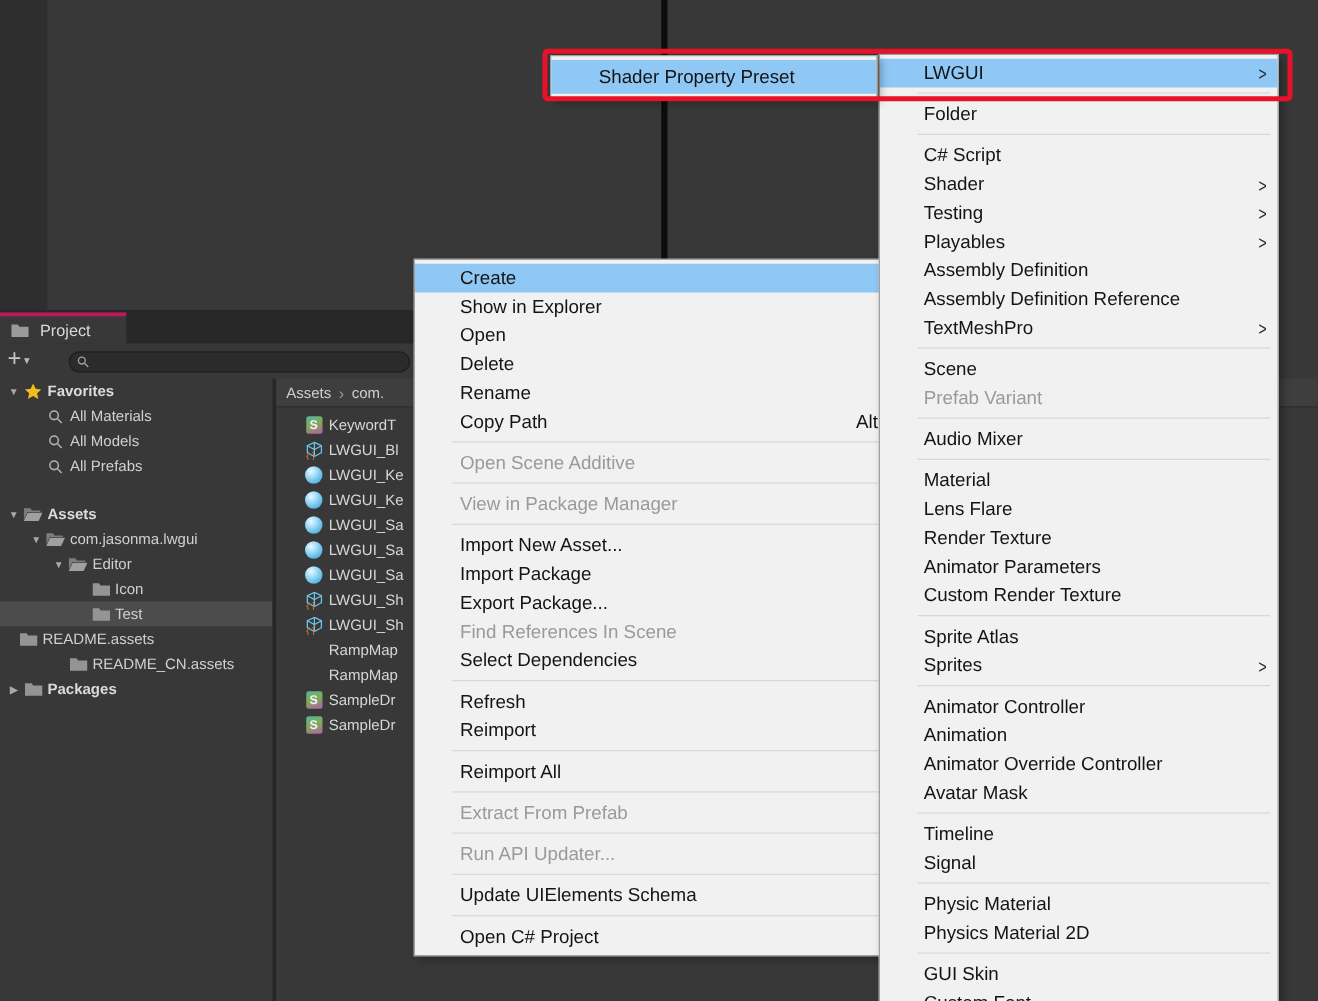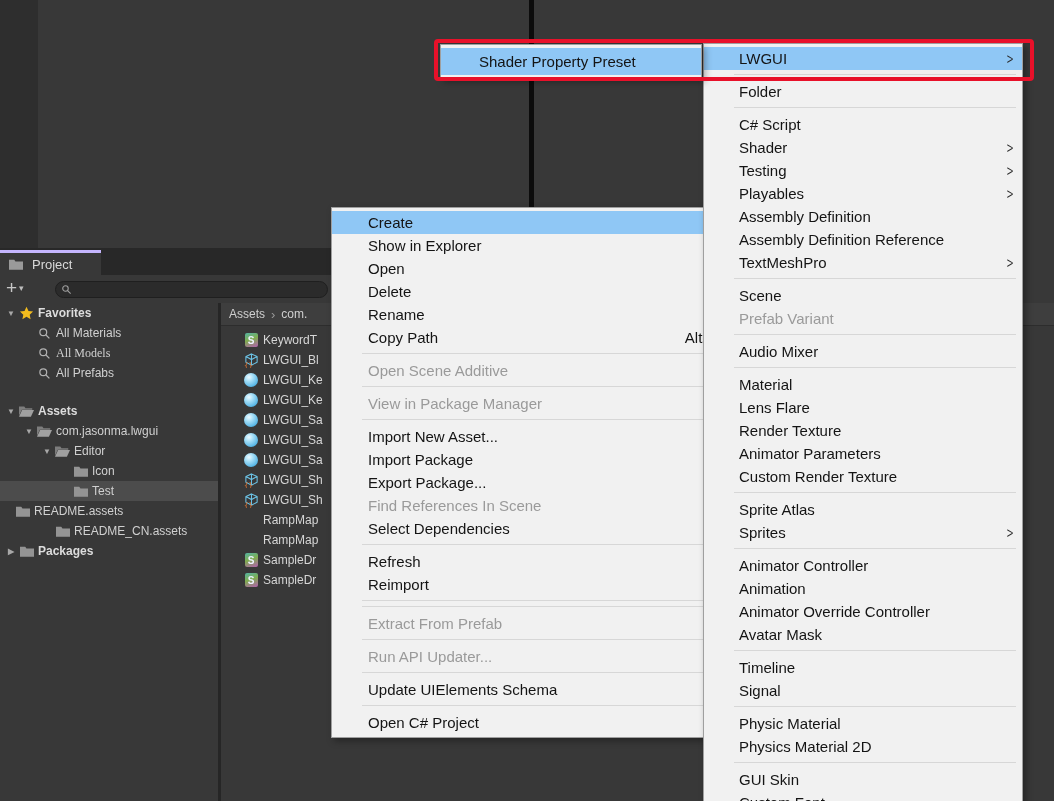--- a/index.html
+++ b/index.html
@@ -9,21 +9,21 @@
     -webkit-font-smoothing:antialiased;
   }
   .abs{position:absolute;box-sizing:border-box;}
 
   
   #left-strip{left:0;top:0;width:38px;height:250px;background:#2e2e2e;}
   #top-vdivider{left:529px;top:0;width:5px;height:250px;background:#0c0c0c;}
   #tabbar{left:0;top:248px;width:332px;height:27px;background:#282828;}
   #project-tab{
     left:0;top:250px;width:101px;height:25px;background:#383838;
-    border-top:3px solid #c4b5fd;display:flex;align-items:center;
+    border-top:3px solid #be185d;display:flex;align-items:center;
     padding-left:7px;gap:5px;color:#d9d9d9;font-size:13px;
   }
   #toolbar{left:0;top:275px;width:332px;height:28px;background:#383838;}
   #add-btn{
     position:absolute;left:6px;top:3px;color:#c6c6c6;display:flex;align-items:center;cursor:default;
   }
   #add-btn .plus{font-size:19px;line-height:19px;}
   #add-btn .caret{font-size:9px;margin-left:2px;color:#bdbdbd;}
   #searchwrap{
     position:absolute;left:55px;top:6px;width:273px;height:17px;
@@ -132,21 +132,21 @@
     <div class="trow" style="padding-left: 22px;">
       <span class="arrow"></span>
       <span class="ticon">
         <svg width="13" height="13" viewBox="0 0 16 16">
           <circle cx="6.5" cy="6.5" r="4.2" fill="none" stroke="#b2b2b2" stroke-width="1.5"></circle>
           <line x1="9.8" y1="9.8" x2="14" y2="14" stroke="#b2b2b2" stroke-width="1.5"></line>
         </svg>
       </span>
       <span>All Materials</span>
     </div>
-    <div class="trow" style="padding-left: 22px; font-family: Liberation Serif, serif;">
+    <div class="trow" style="padding-left: 22px;">
       <span class="arrow"></span>
       <span class="ticon">
         <svg width="13" height="13" viewBox="0 0 16 16">
           <circle cx="6.5" cy="6.5" r="4.2" fill="none" stroke="#b2b2b2" stroke-width="1.5"></circle>
           <line x1="9.8" y1="9.8" x2="14" y2="14" stroke="#b2b2b2" stroke-width="1.5"></line>
         </svg>
       </span>
       <span>All Models</span>
     </div>
     <div class="trow" style="padding-left: 22px;">
@@ -383,20 +383,23 @@
     </div>
     <div class="msep"></div>
     <div class="mitem">
       <span class="lbl">Refresh</span>
       <span class="sc">Ctrl+R</span>
     </div>
     <div class="mitem">
       <span class="lbl">Reimport</span>
     </div>
     <div class="msep"></div>
+    <div class="mitem">
+      <span class="lbl">Reimport All</span>
+    </div>
     <div class="msep"></div>
     <div class="mitem dis">
       <span class="lbl">Extract From Prefab</span>
     </div>
     <div class="msep"></div>
     <div class="mitem dis">
       <span class="lbl">Run API Updater...</span>
     </div>
     <div class="msep"></div>
     <div class="mitem">

